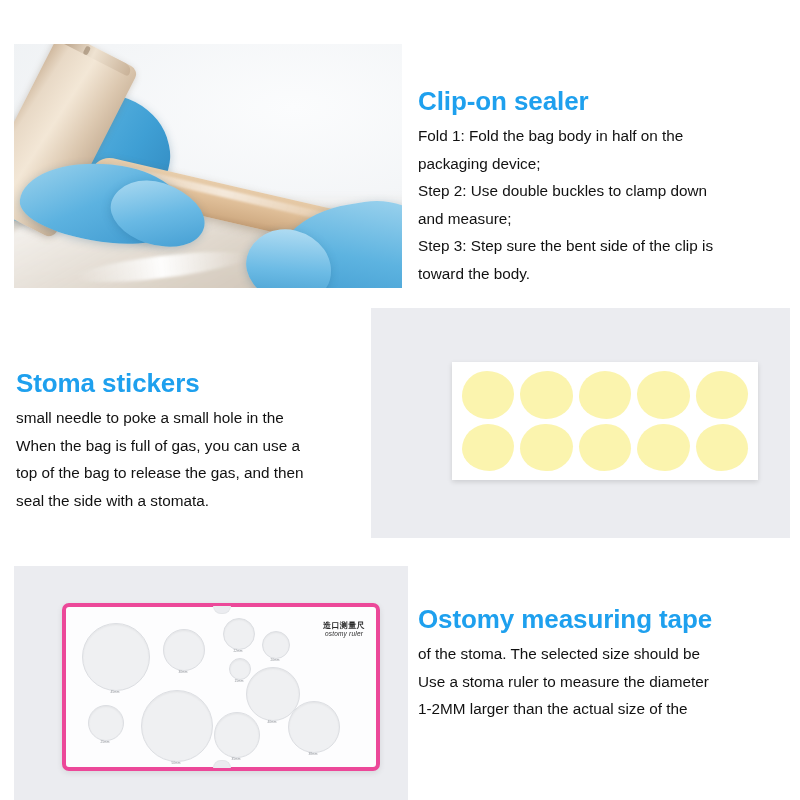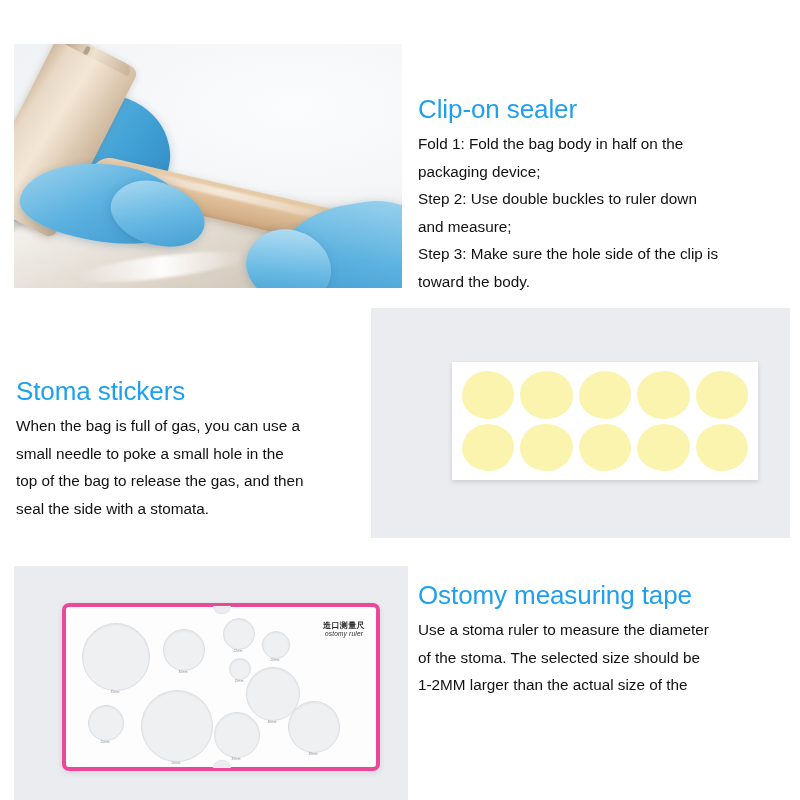--- a/index.html
+++ b/index.html
@@ -16,22 +16,22 @@
     -webkit-font-smoothing: antialiased;
   }
 
   .abs { position: absolute; }
 
   
   .heading {
     color: #1ea0ee;
     font-size: 26px;
     line-height: 30px;
-    font-weight: 400;
-    margin: 16px 0 6px 0;
+    font-weight: 700;
+    margin: 8px 0 6px 0;
     white-space: nowrap;
     letter-spacing: -0.1px;
   }
   .body-text {
     color: #111111;
     font-size: 15.3px;
     line-height: 27.5px;
     font-weight: 400;
     margin: 0;
   }
@@ -198,21 +198,21 @@
     position: absolute; right: 11px; top: 14px;
     text-align: center;
     color: #2b2b2b;
   }
   .ruler-brand .cn { font-size: 8px; line-height: 9px; letter-spacing: .4px; font-weight: 700; }
   .ruler-brand .en { font-size: 6.5px; line-height: 8px; font-style: italic; letter-spacing: .2px; }
 
   
   #text-sealer   { left: 418px; top: 78px;  width: 368px; }
   #text-stickers { left: 16px;  top: 360px; width: 350px; }
-  #text-tape     { left: 418px; top: 564px; width: 368px; }
+  #text-tape     { left: 418px; top: 596px; width: 368px; }
 </style>
 </head>
 <body>
 
 <div class="abs" id="photo-sealer">
   <div class="ph-bg"></div>
   <div class="ph-table"></div>
   <div class="ph-bag"></div>
   <div class="ph-bag-sheen"></div>
 
@@ -231,32 +231,32 @@
   <div class="glove glove-left-finger"></div>
   <div class="glove glove-right"></div>
   <div class="glove glove-right-finger"></div>
 </div>
 
 <div class="abs" id="text-sealer">
   <h2 class="heading">Clip-on sealer</h2>
   <div class="body-text">
     <p>Fold 1: Fold the bag body in half on the</p>
     <p>packaging device;</p>
-    <p>Step 2: Use double buckles to ruler down</p>
+    <p>Step 2: Use double buckles to clamp down</p>
     <p>and measure;</p>
-    <p>Step 3: Make sure the hole side of the clip is</p>
+    <p>Step 3: Step sure the bent side of the clip is</p>
     <p>toward the body.</p>
   </div>
 </div>
 
 <div class="abs" id="text-stickers">
   <h2 class="heading">Stoma stickers</h2>
   <div class="body-text">
+    <p>small needle to poke a small hole in the</p>
     <p>When the bag is full of gas, you can use a</p>
-    <p>small needle to poke a small hole in the</p>
     <p>top of the bag to release the gas, and then</p>
     <p>seal the side with a stomata.</p>
   </div>
 </div>
 
 <div class="abs gray-panel" id="panel-stickers">
   <div id="sticker-sheet">
     <div class="sticker-grid">
       <div class="sticker"></div>
       <div class="sticker"></div>
@@ -301,17 +301,17 @@
     <div class="ruler-brand">
       <div class="cn">造口测量尺</div>
       <div class="en">ostomy ruler</div>
     </div>
   </div>
 </div>
 
 <div class="abs" id="text-tape">
   <h2 class="heading">Ostomy measuring tape</h2>
   <div class="body-text">
+    <p>of the stoma. The selected size should be</p>
     <p>Use a stoma ruler to measure the diameter</p>
-    <p>of the stoma. The selected size should be</p>
     <p>1-2MM larger than the actual size of the</p>
   </div>
 </div>
 
 </body></html>

